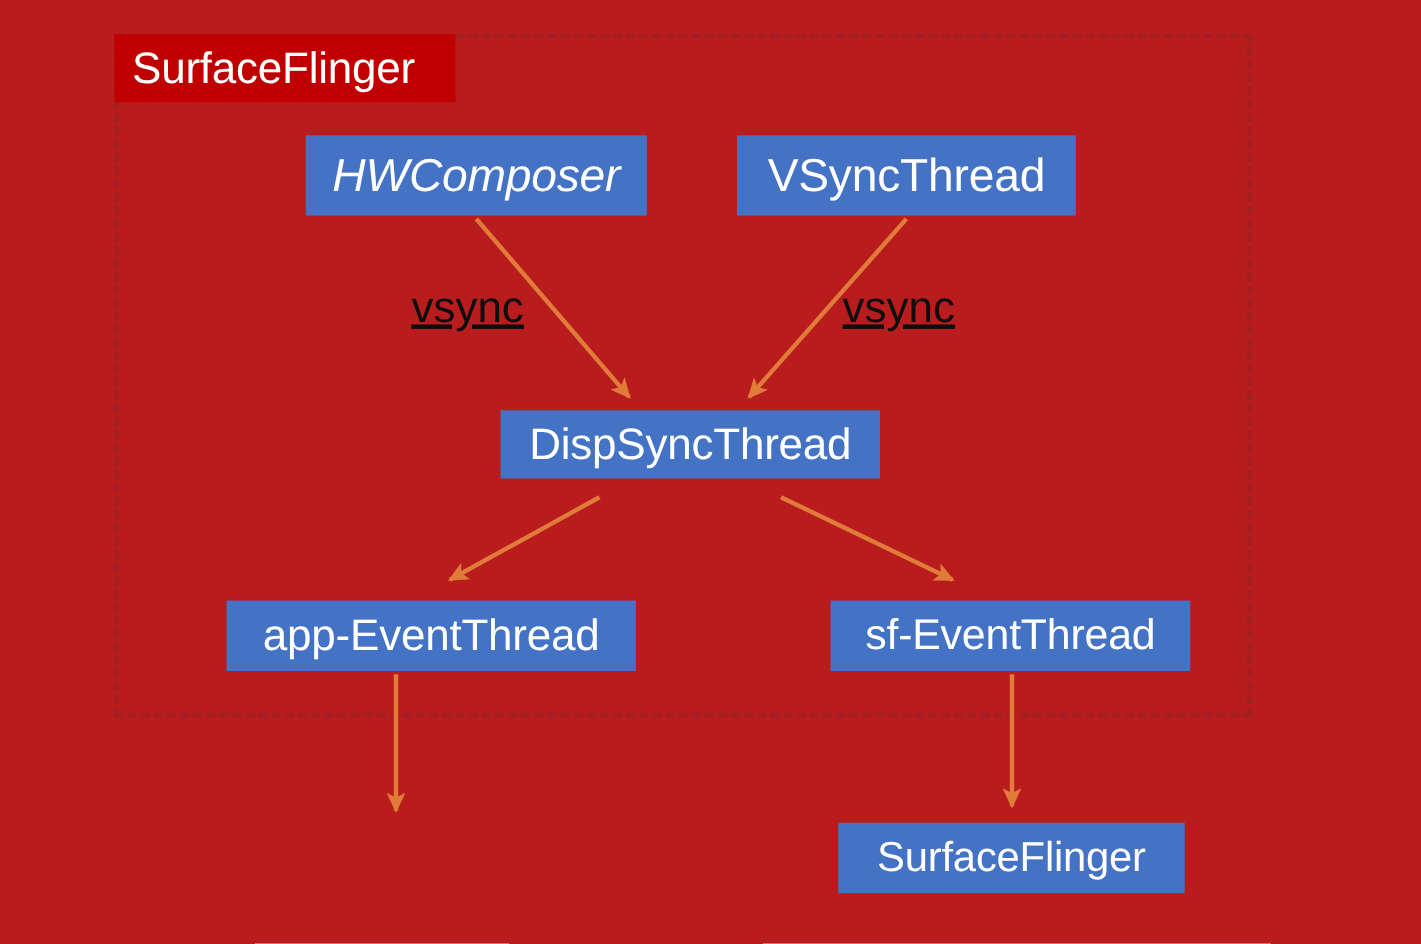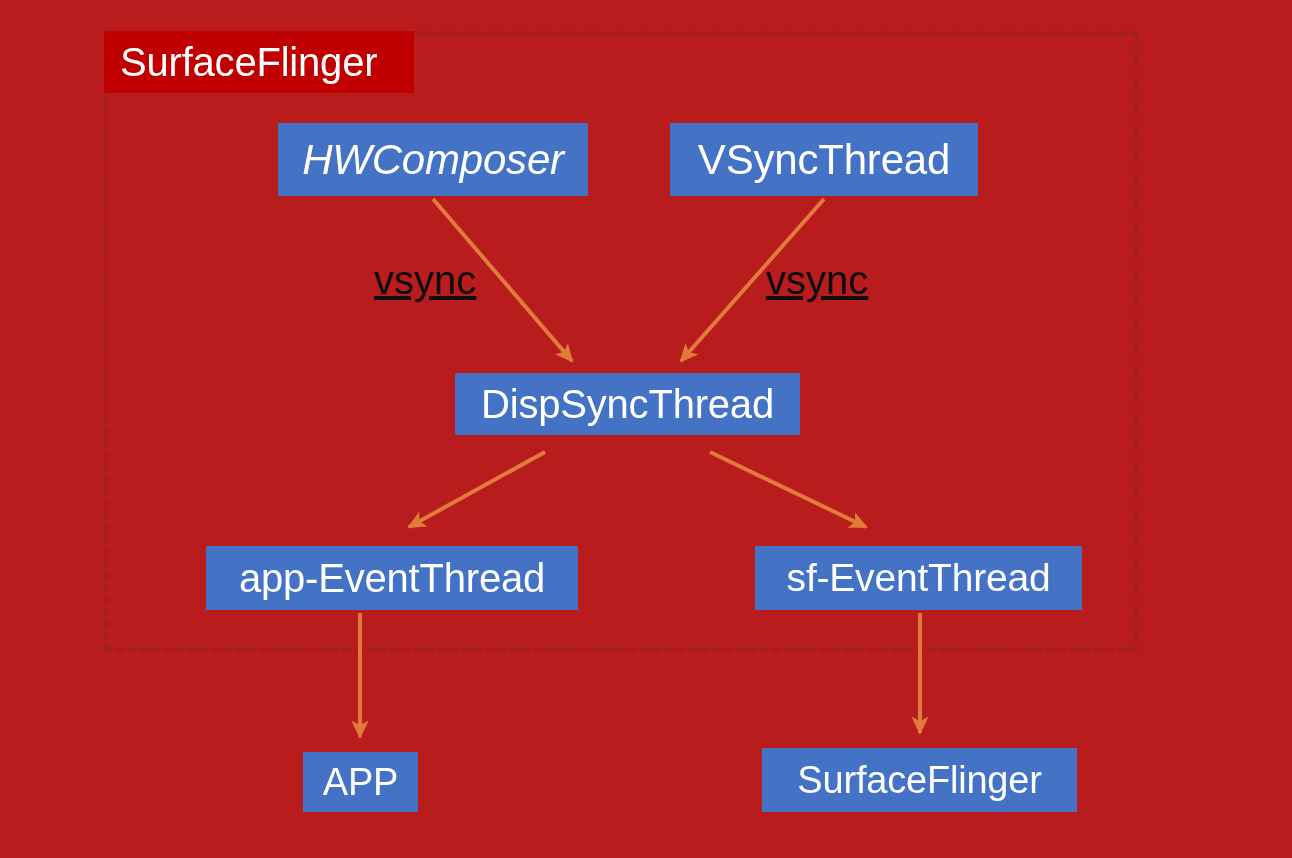--- a/index.html
+++ b/index.html
@@ -106,21 +106,20 @@
   <div id="node-hwcomposer" class="node blue">HWComposer</div>
 
   <div id="node-vsyncthread" class="node blue">VSyncThread</div>
 
   <div id="node-dispsync" class="node blue">DispSyncThread</div>
 
   <div id="node-app-event" class="node blue">app-EventThread</div>
 
   <div id="node-sf-event" class="node blue">sf-EventThread</div>
 
-  <div id="node-app" class="node blue">APP</div>
 
   <div id="node-surfaceflinger" class="node blue">SurfaceFlinger</div>
 
   <div id="label-vsync-left" class="edge-label">vsync</div>
 
   <div id="label-vsync-right" class="edge-label">vsync</div>
 
 </div>
 
 </body></html>

